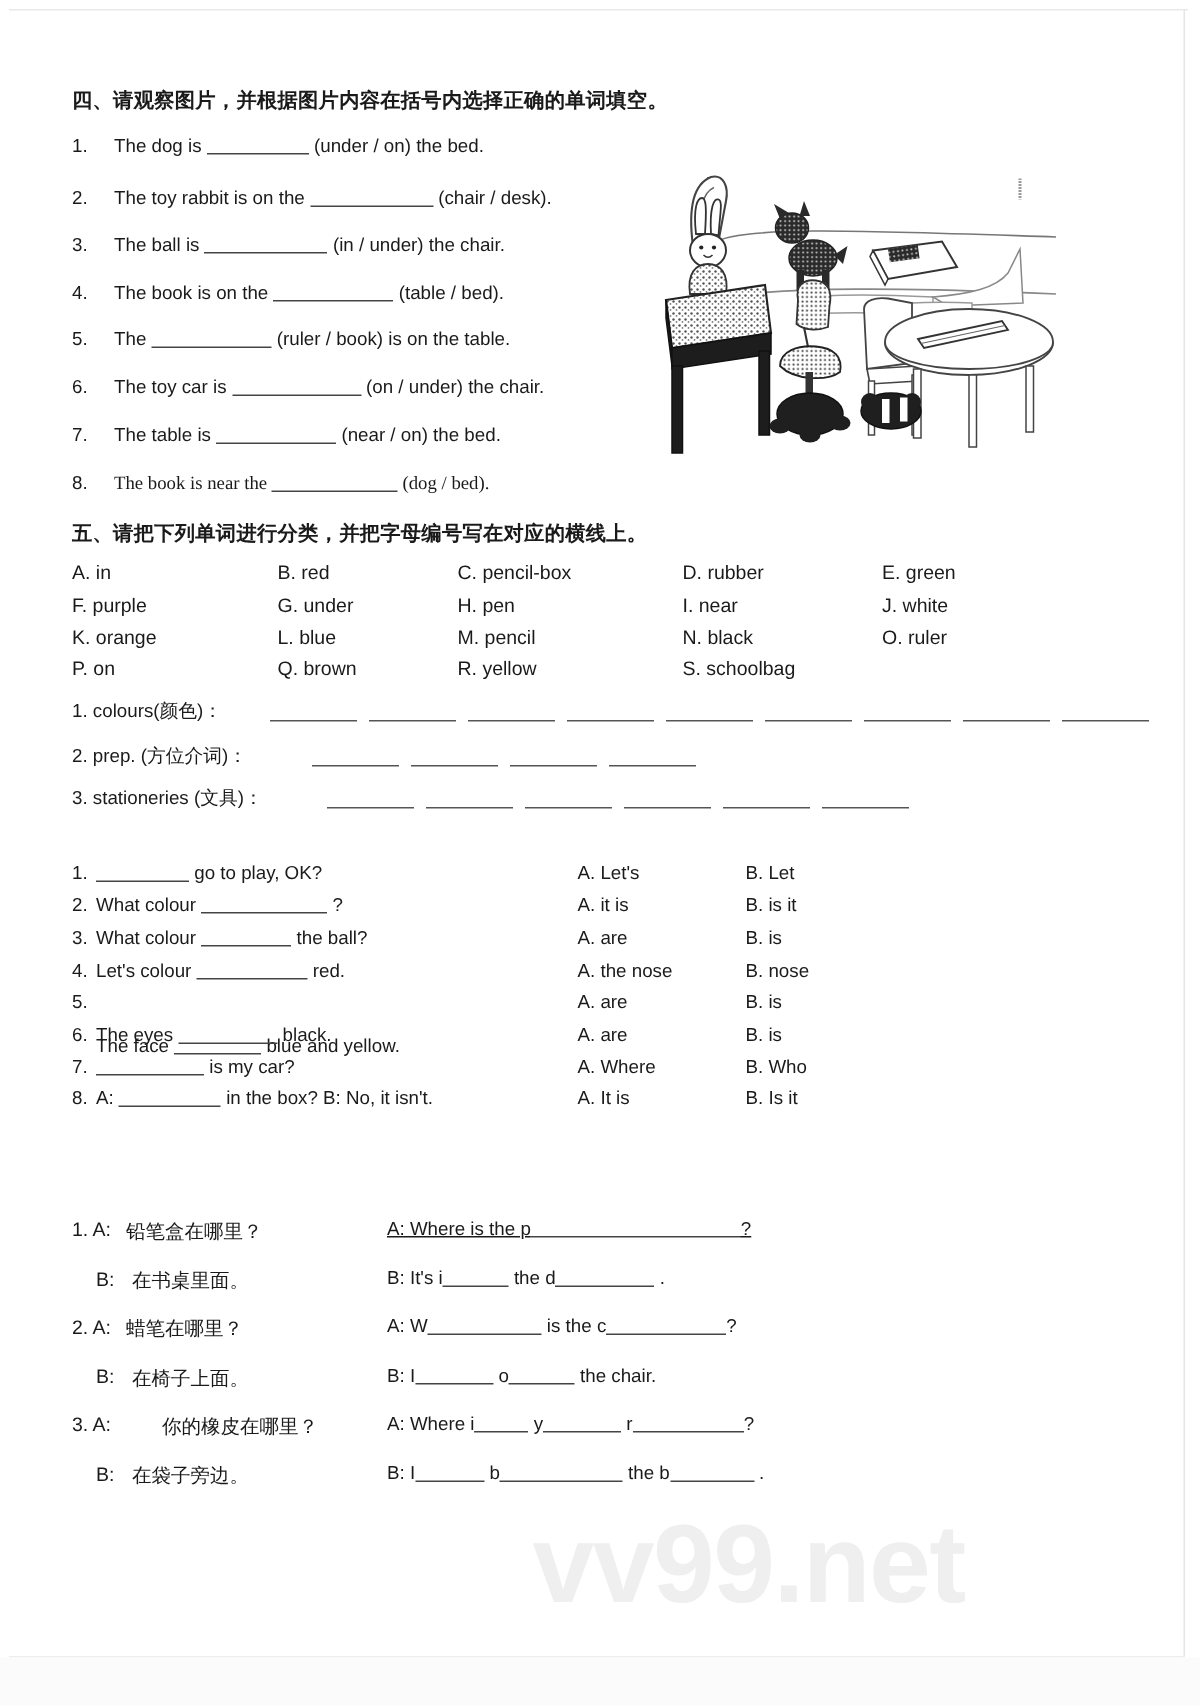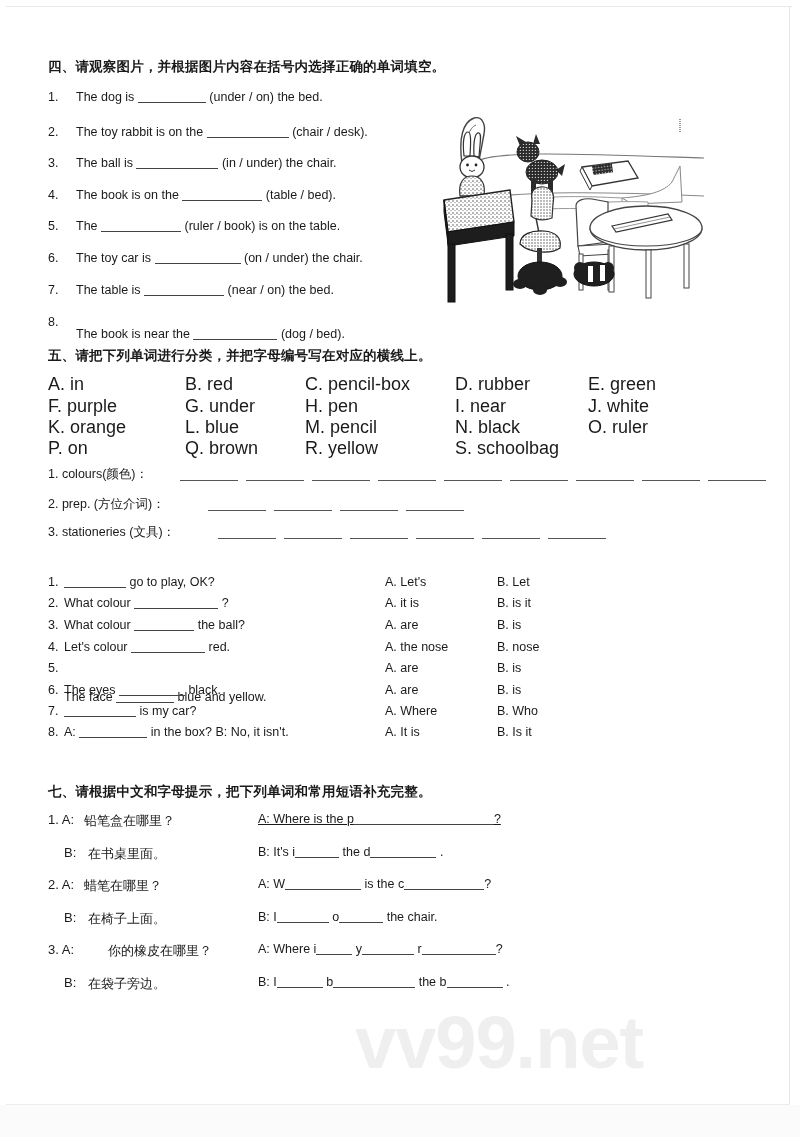--- a/index.html
+++ b/index.html
@@ -79,21 +79,21 @@
     font-size: 12.5px;
     white-space: nowrap;
   }
   .opt {
     position: absolute;
     font-size: 12.5px;
     white-space: nowrap;
   }
   .word {
     position: absolute;
-    font-size: 18px;
+    font-size: 13px;
     white-space: nowrap;
   }
   .catlabel {
     position: absolute;
     font-size: 12.5px;
     white-space: nowrap;
   }
   .cn {
     position: absolute;
     font-size: 13px;
@@ -152,21 +152,21 @@
       <div class="q" style="left: 76px; top: 156px;"><span>The ball is</span> <span class="blank" style="width: 82px;"></span> <span>(in / under) the chair.</span></div>
       <div class="num" style="left: 48px; top: 188px;">4.</div>
       <div class="q" style="left: 76px; top: 188px;"><span>The book is on the</span> <span class="blank" style="width: 80px;"></span> <span>(table / bed).</span></div>
       <div class="num" style="left: 48px; top: 219px;">5.</div>
       <div class="q" style="left: 76px; top: 219px;"><span>The</span> <span class="blank" style="width: 80px;"></span> <span>(ruler / book) is on the table.</span></div>
       <div class="num" style="left: 48px; top: 251px;">6.</div>
       <div class="q" style="left: 76px; top: 251px;"><span>The toy car is</span> <span class="blank" style="width: 86px;"></span> <span>(on / under) the chair.</span></div>
       <div class="num" style="left: 48px; top: 283px;">7.</div>
       <div class="q" style="left: 76px; top: 283px;"><span>The table is</span> <span class="blank" style="width: 80px;"></span> <span>(near / on) the bed.</span></div>
       <div class="num" style="left: 48px; top: 315px;">8.</div>
-      <div class="q" style="left: 76px; top: 327px;"><span>The book is near the</span> <span class="blank" style="width: 84px;"></span> <span>(dog / bed).</span></div>
+      <div class="q" style="left: 76px; top: 315px; font-family: Liberation Serif, serif;"><span>The book is near the</span> <span class="blank" style="width: 84px;"></span> <span>(dog / bed).</span></div>
     </div>
 
   <div id="picture">
     <svg viewBox="0 0 272 212" width="272" height="212" xmlns="http://www.w3.org/2000/svg">
       <defs>
         <pattern id="speck" width="4" height="4" patternUnits="userSpaceOnUse">
           <rect width="4" height="4" fill="#ffffff"></rect>
           <circle cx="1" cy="1" r="0.8" fill="#555"></circle>
           <circle cx="3" cy="2.6" r="0.6" fill="#777"></circle>
         </pattern>
@@ -325,21 +325,20 @@
       <div class="num" style="left: 48px; top: 704px;">7.</div>
       <div class="q" style="left: 64px; top: 704px;"><span class="blank" style="width: 72px;"></span> <span>is my car?</span></div>
       <div class="opt" style="left: 385px; top: 704px;">A. Where</div>
       <div class="opt" style="left: 497px; top: 704px;">B. Who</div>
       <div class="num" style="left: 48px; top: 725px;">8.</div>
       <div class="q" style="left: 64px; top: 725px;"><span>A:</span> <span class="blank" style="width: 68px;"></span> <span>in the box?   B: No, it isn't.</span></div>
       <div class="opt" style="left: 385px; top: 725px;">A. It is</div>
       <div class="opt" style="left: 497px; top: 725px;">B. Is it</div>
     </div>
 
-  <div class="sec-head" style="left:48px; top:783px;">七、请根据中文和字母提示，把下列单词和常用短语补充完整。</div>
   <div id="s7-items">
       <div class="cn" style="left: 48px; top: 812px;">1. A:</div>
       <div class="cn" style="left: 84px; top: 812px;">铅笔盒在哪里？</div>
       <div class="q" style="left: 258px; top: 812px; text-decoration: underline;"><span>A: Where is the p</span><span class="blank" style="width: 140px;"></span><span>?</span></div>
       <div class="cn" style="left: 64px; top: 845px;">B:</div>
       <div class="cn" style="left: 88px; top: 845px;">在书桌里面。</div>
       <div class="q" style="left: 258px; top: 845px;"><span>B: It's i</span><span class="blank" style="width: 44px;"></span> <span>the d</span><span class="blank" style="width: 66px;"></span> <span>.</span></div>
       <div class="cn" style="left: 48px; top: 877px;">2. A:</div>
       <div class="cn" style="left: 84px; top: 877px;">蜡笔在哪里？</div>
       <div class="q" style="left: 258px; top: 877px;"><span>A: W</span><span class="blank" style="width: 76px;"></span> <span>is the c</span><span class="blank" style="width: 80px;"></span><span>?</span></div>

